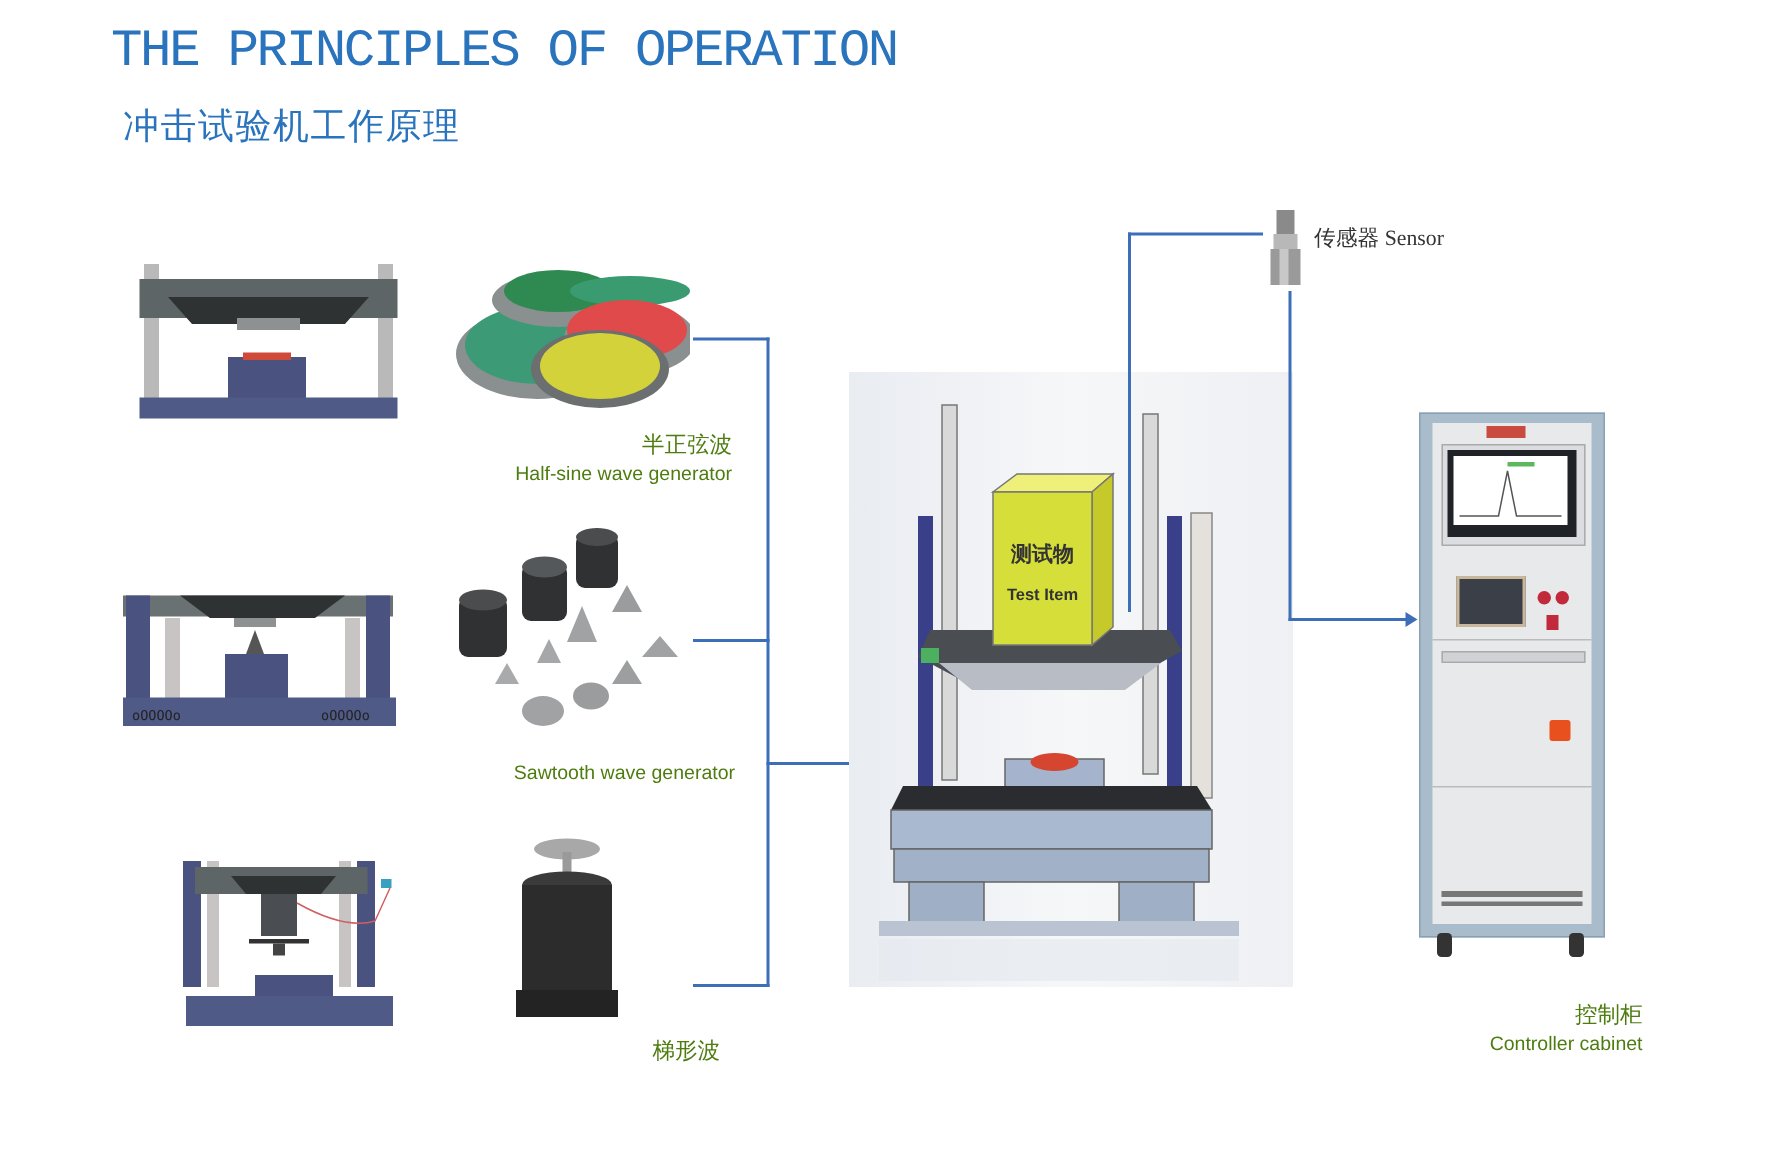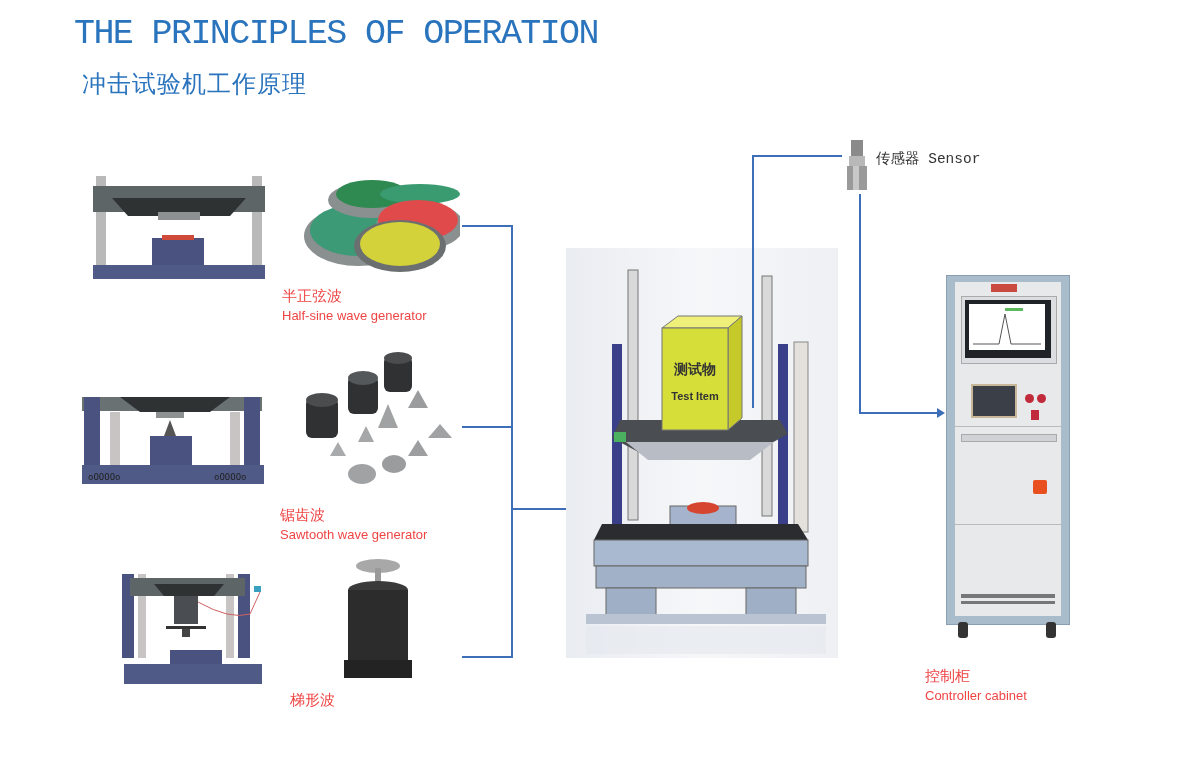--- a/index.html
+++ b/index.html
@@ -1,24 +1,24 @@
 <!DOCTYPE html>
 <html><head>
 <meta charset="utf-8">
 <style>
   html,body{margin:0;padding:0;background:#ffffff;}
   body{width:1187px;height:767px;position:relative;overflow:hidden;font-family:"DejaVu Sans","Liberation Sans",sans-serif;}
   .abs{position:absolute;}
   .title{left:74px;top:14px;font-family:Liberation Mono, monospace;font-size:35px;letter-spacing:-1.6px;color:#2a74bd;white-space:nowrap;}
   .subtitle{left:82px;top:68px;font-size:24px;color:#2a74bd;letter-spacing:1px;white-space:nowrap;}
-  .cap{text-align:left;color:#ef4444;white-space:nowrap;line-height:20px;}
+  .cap{text-align:right;color:#4d7c0f;white-space:nowrap;line-height:20px;}
   .cap .cn{font-size:15px;}
   .cap .en{font-size:13px;font-family:"Liberation Sans",sans-serif;}
   .line{position:absolute;background:#3d6fb8;}
-  .sensor-label{left:876px;top:149px;font-size:14.5px;color:#333;white-space:nowrap;font-family:Liberation Mono, monospace;}
+  .sensor-label{left:876px;top:149px;font-size:14.5px;color:#333;white-space:nowrap;font-family:Liberation Serif, serif;}
 </style>
 </head>
 <body>
 
 <div class="abs title">THE PRINCIPLES OF OPERATION</div>
 <div class="abs subtitle">冲击试验机工作原理</div>
 
 <svg class="abs" style="left:90px;top:172px" width="178" height="108">
   <rect x="6" y="4" width="10" height="100" fill="#b9b9b9"></rect>
     <rect x="162" y="4" width="10" height="100" fill="#b9b9b9"></rect>
@@ -96,34 +96,33 @@
   <ellipse cx="38" cy="34" rx="30" ry="9" fill="#3a3a3a"></ellipse>
   <rect x="8" y="34" width="60" height="74" fill="#2c2c2c"></rect>
   <rect x="4" y="104" width="68" height="18" fill="#232323"></rect>
 </svg>
 
 <div class="abs cap" style="left:282px;top:286px;width:206px">
   <div class="cn">半正弦波</div>
   <div class="en">Half-sine wave generator</div>
 </div>
 <div class="abs cap" style="left:280px;top:505px;width:210px">
-  <div class="cn">锯齿波</div>
   <div class="en">Sawtooth wave generator</div>
 </div>
 <div class="abs cap" style="left:290px;top:690px;width:190px">
   <div class="cn">梯形波</div>
 </div>
 
 <div class="line" style="left:462px;top:225px;width:51px;height:2px"></div>
 <div class="line" style="left:511px;top:225px;width:2px;height:433px"></div>
 <div class="line" style="left:462px;top:426px;width:51px;height:2px"></div>
 <div class="line" style="left:462px;top:656px;width:51px;height:2px"></div>
 <div class="line" style="left:511px;top:508px;width:180px;height:2px"></div>
 
-<div class="abs" style="left:566px;top:248px;width:272px;height:410px;background:linear-gradient(90deg,#e9ecf1,#f6f7f9 50%,#eef0f3);">
+<div class="abs" style="left:566px;top:248px;width:296px;height:410px;background:linear-gradient(90deg,#e9ecf1,#f6f7f9 50%,#eef0f3);">
   <svg width="272" height="410">
     <rect x="62" y="22" width="10" height="250" fill="#d9d9d9" stroke="#777"></rect>
     <rect x="196" y="28" width="10" height="240" fill="#d9d9d9" stroke="#777"></rect>
     <rect x="46" y="96" width="10" height="180" fill="#3a3f8a"></rect>
     <rect x="212" y="96" width="10" height="180" fill="#3a3f8a"></rect>
     <rect x="228" y="94" width="14" height="190" fill="#e4e0dc" stroke="#888"></rect>
     <polygon points="54,172 214,172 222,186 182,208 80,208 46,190" fill="#4a4d52"></polygon>
     <polygon points="60,194 208,194 184,212 82,212" fill="#b8bcc4"></polygon>
     <rect x="48" y="184" width="12" height="10" fill="#4bb060"></rect>
     <polygon points="96,80 162,80 176,68 112,68" fill="#eef07a" stroke="#777"></polygon>

